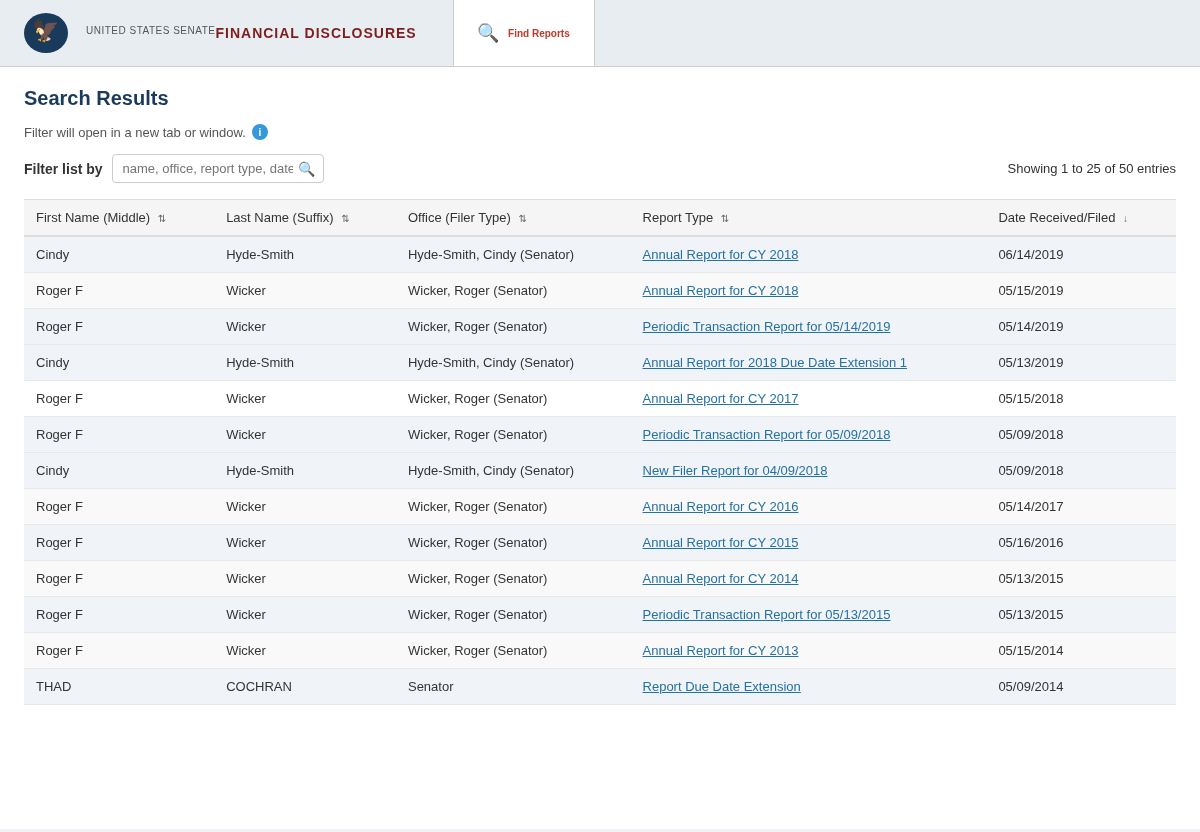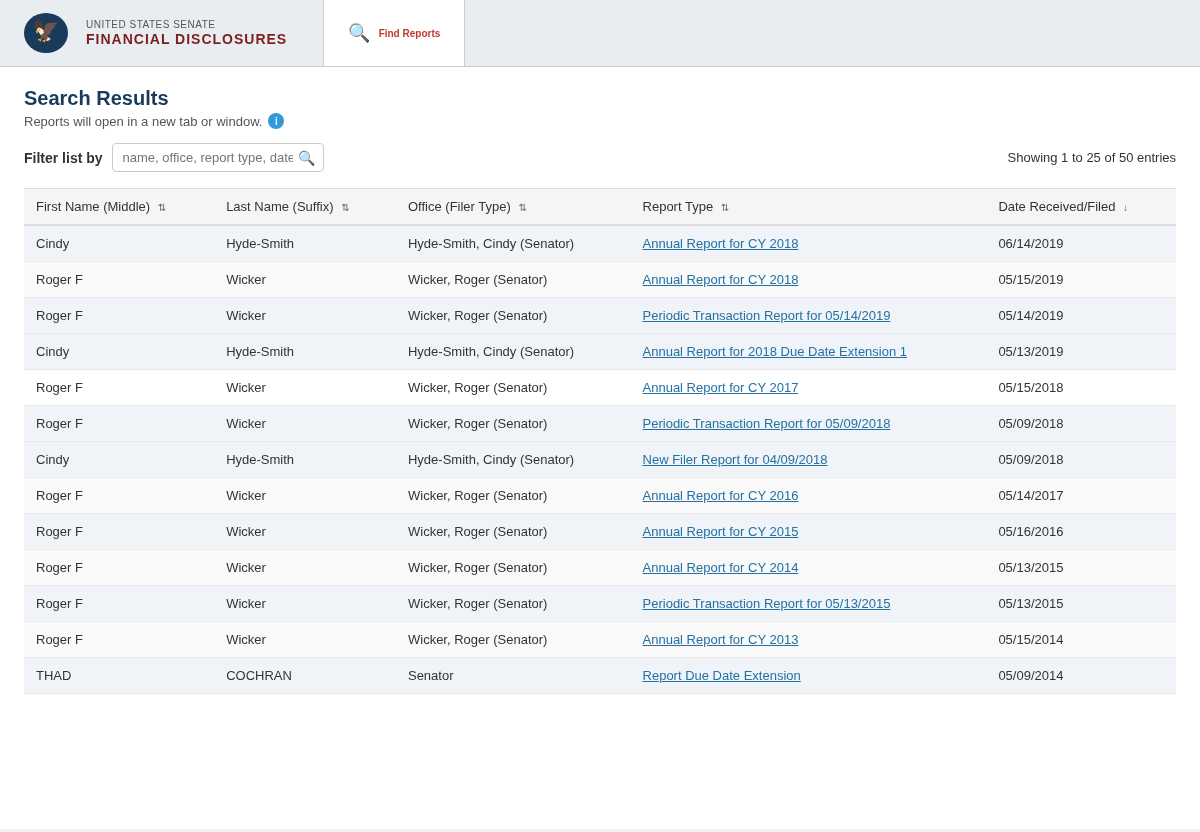--- a/index.html
+++ b/index.html
@@ -18,21 +18,21 @@
       padding: 8px 16px;
       background: #e8edf2;
     }
     .logo-eagle {
       width: 60px;
       height: 50px;
       margin-right: 10px;
     }
     .logo-text {
       display: flex;
-      flex-direction: column;
+      flex-direction: row;
       line-height: 1.2;
     }
     .logo-text-top {
       font-size: 10px;
       color: #555;
       letter-spacing: 0.5px;
       text-transform: uppercase;
     }
     .logo-text-bottom {
       font-size: 14px;
@@ -65,21 +65,21 @@
     
     .main-content {
       background: white;
       padding: 20px 24px;
       min-height: calc(100vh - 70px);
     }
     .search-results-title {
       font-size: 20px;
       font-weight: bold;
       color: #1a3a5c;
-      margin-bottom: 3px;
+      margin-bottom: 14px;
     }
     .reports-notice {
       font-size: 13px;
       color: #555;
       margin-bottom: 14px;
       display: flex;
       align-items: center;
       gap: 6px;
     }
     .info-icon {
@@ -199,21 +199,21 @@
   </div>
   <div class="nav-tab">
     <span class="nav-tab-icon">🔍</span>
     <span class="nav-tab-label">Find Reports</span>
   </div>
 </div>
 
 <div class="main-content">
   <div class="search-results-title">Search Results</div>
   <div class="reports-notice">
-    <span>Reports will open in a new tab or window.</span>
+    <span>Filter will open in a new tab or window.</span>
     <span class="info-icon">i</span>
   </div>
 
   <div class="filter-row">
     <div class="filter-left">
       <span class="filter-label">Filter list by</span>
       <div class="filter-input-wrap">
         <input class="filter-input" type="text" placeholder="name, office, report type, date" style="">
         <span class="filter-search-icon">🔍</span>
       </div>

